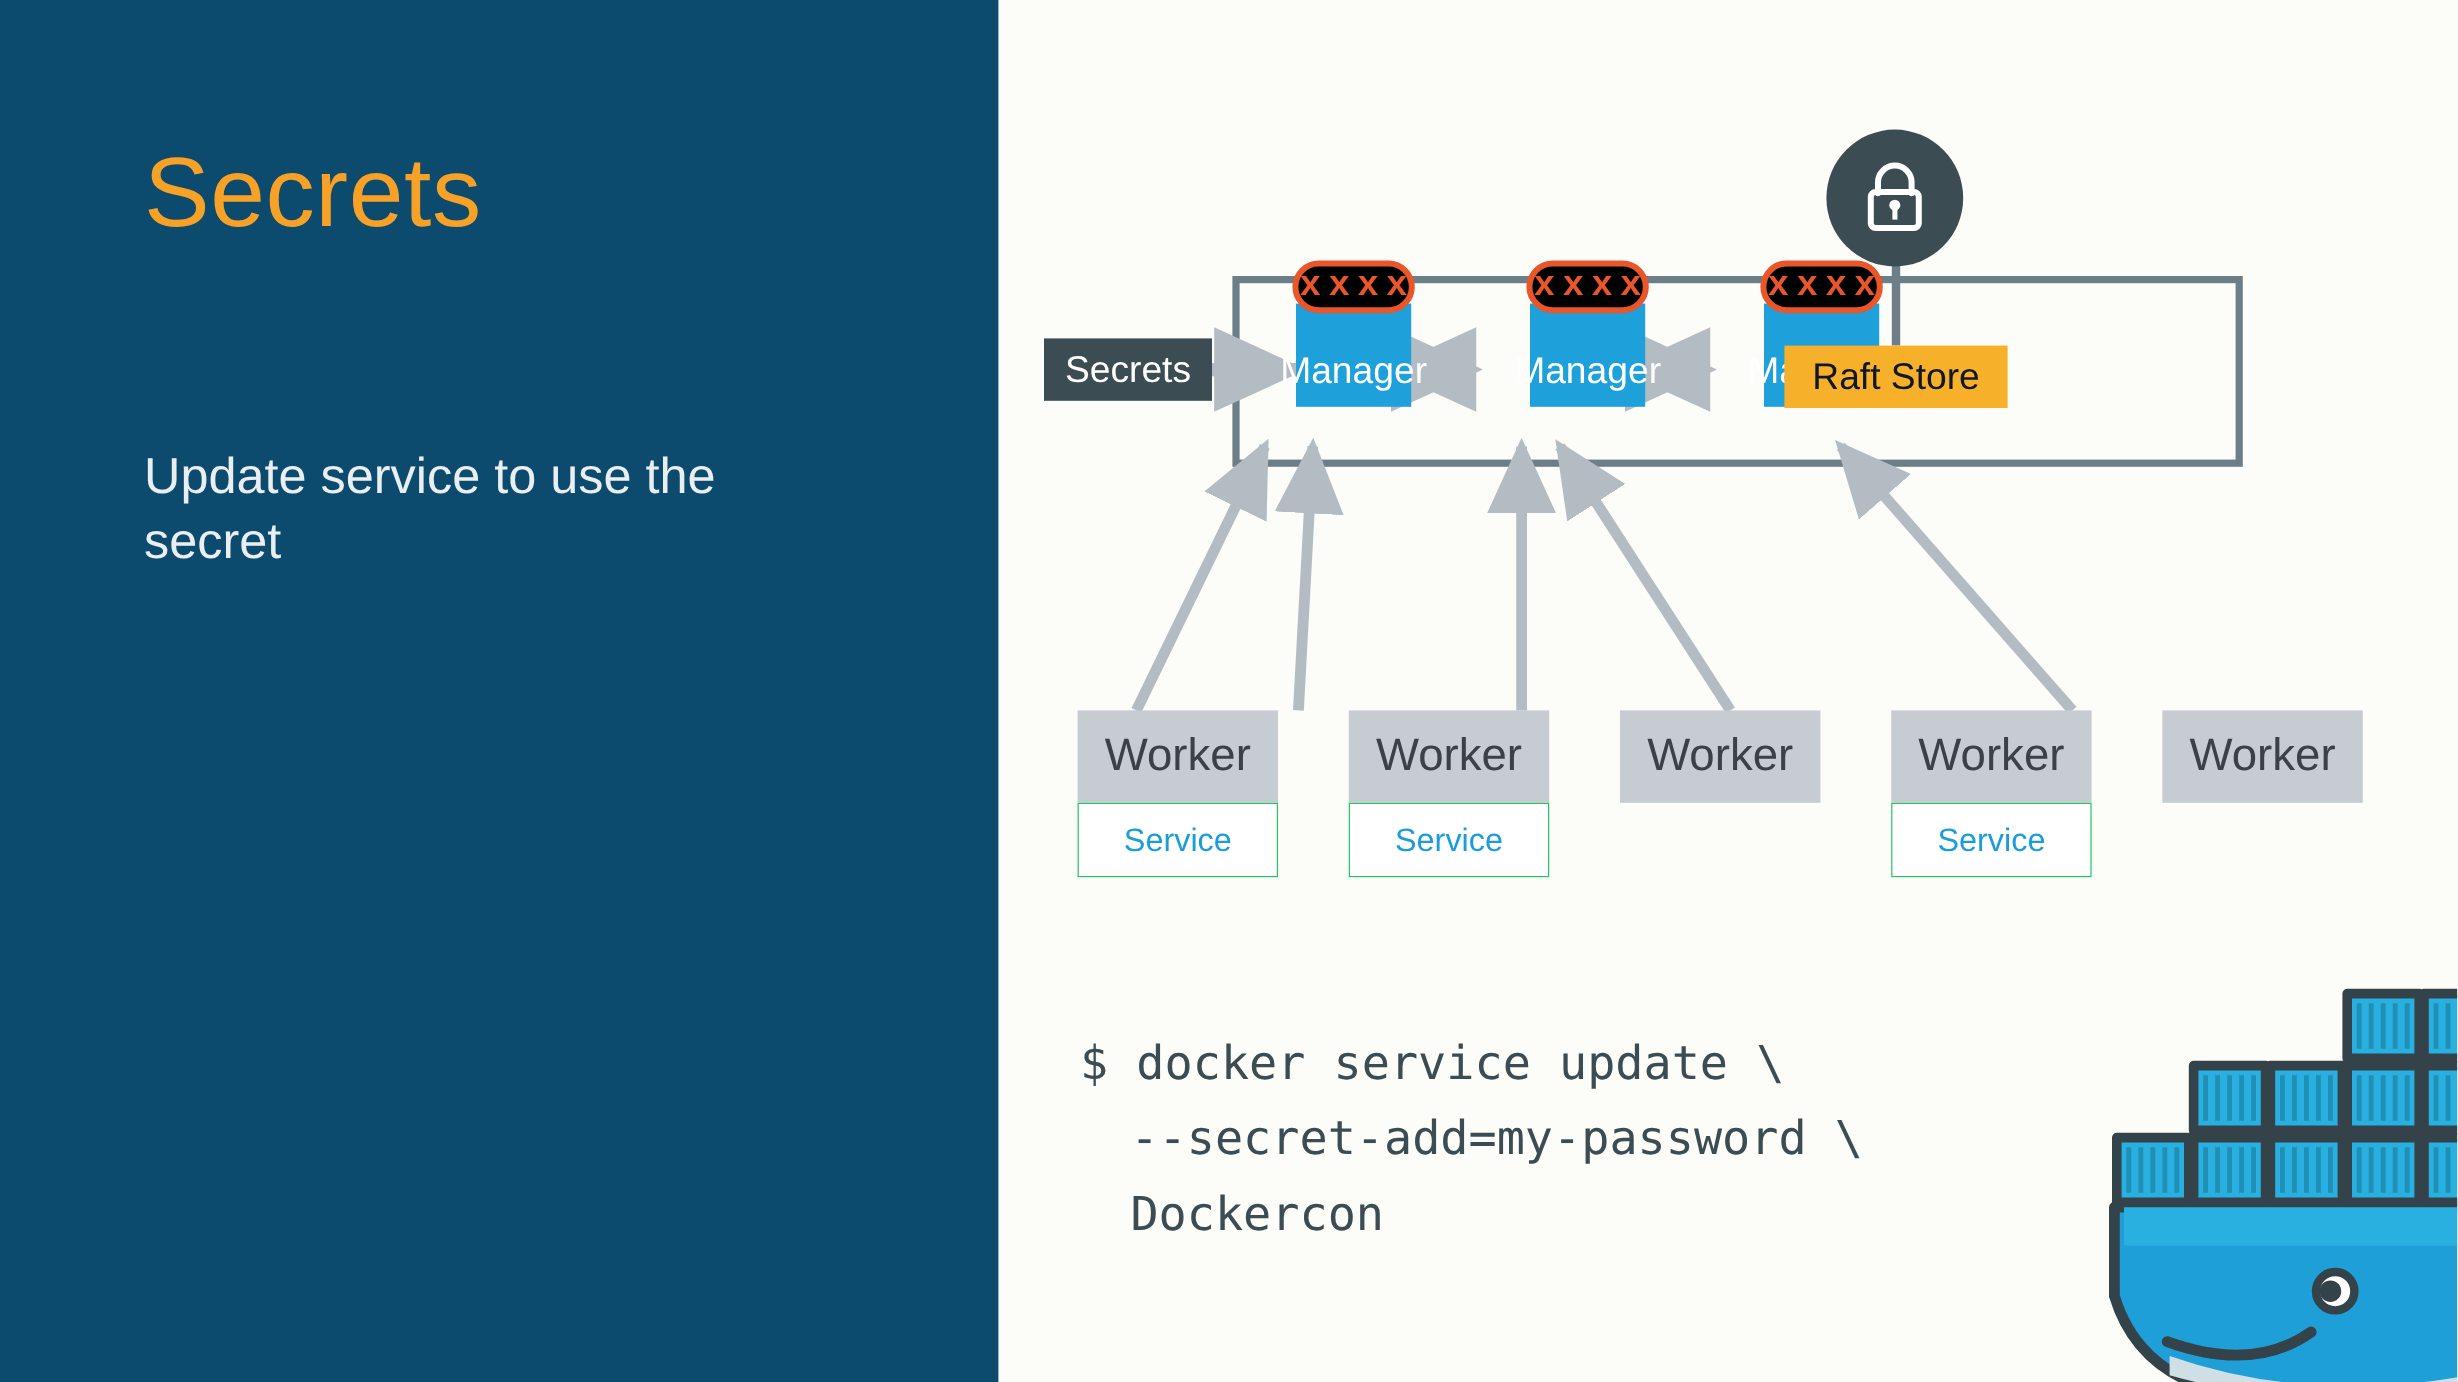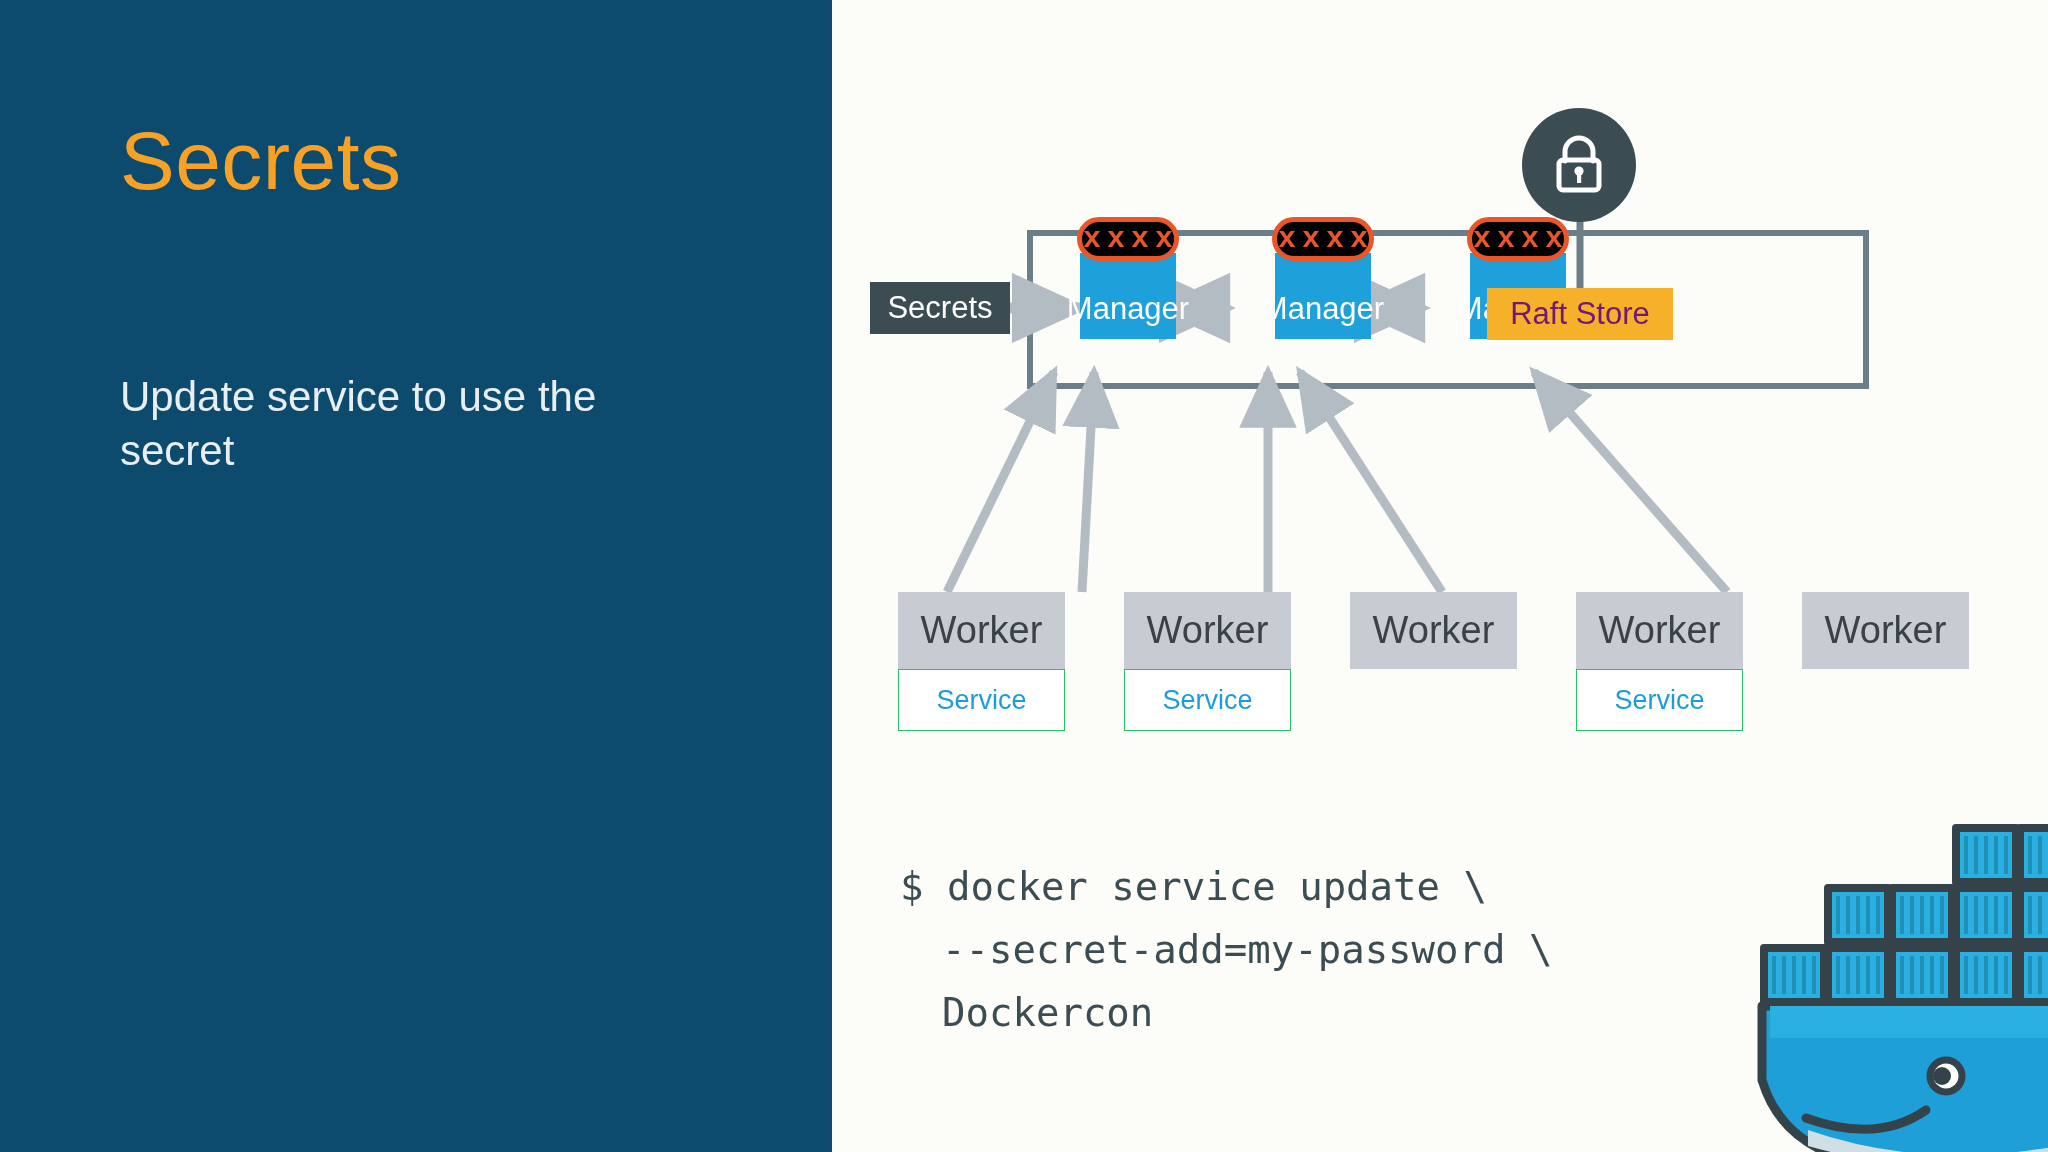--- a/index.html
+++ b/index.html
@@ -78,21 +78,21 @@
   .manager-box {
     background: #1ea0da;
     color: #ffffff;
     font-size: 31px;
     font-weight: 300;
     align-items: flex-end;
     padding-bottom: 12px;
   }
   .raft-box {
     background: #f7b02a;
-    color: #701a75;
+    color: #0f172a;
     font-size: 31px;
     font-weight: 300;
   }
   .worker-box {
     background: #c6ccd2;
     color: #3b4147;
     font-size: 38px;
     font-weight: 300;
   }
   .service-box {

